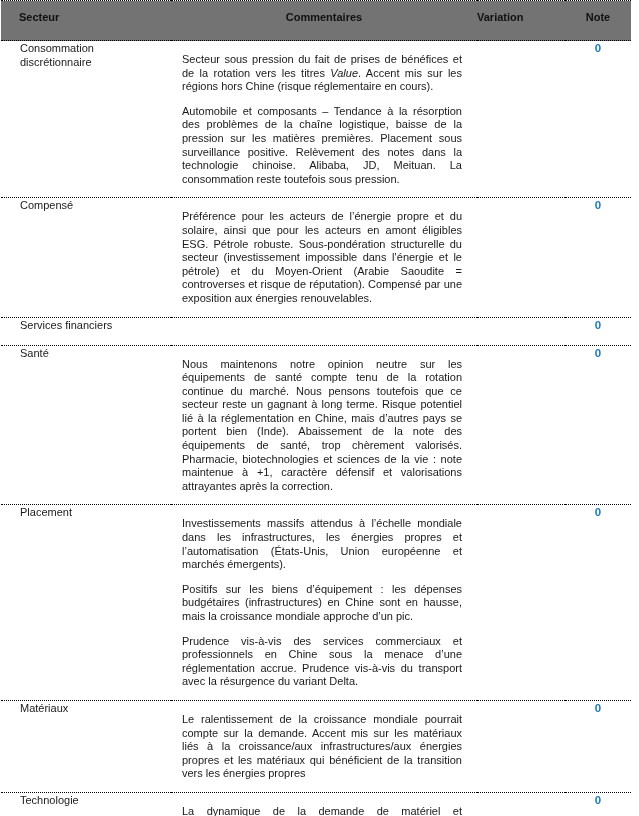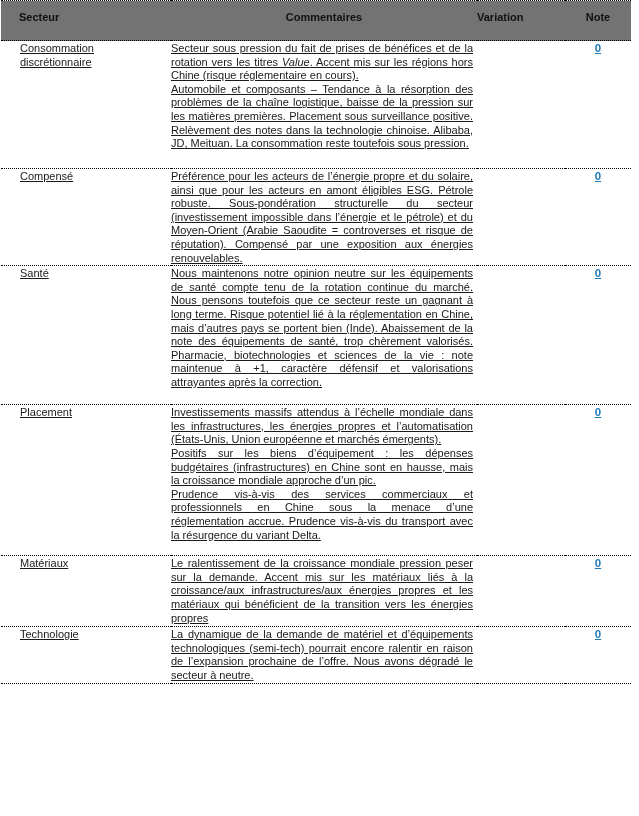--- a/index.html
+++ b/index.html
@@ -20,27 +20,26 @@
     th.c-sect { text-align: left; padding-left: 18px; }
     th.c-comm { }
     th.c-var { text-align: left; }
     th.c-note { }
     td {
       font-size: 11px;
       line-height: 13.6px;
       vertical-align: top;
       padding: 1px 0 0 0;
       border-bottom: 1px dotted #000;
-      text-decoration: underline;
     }
     td.sect { padding-left: 19px; padding-right: 4px; }
     td.comm { text-align: justify; padding-right: 4px; }
     td.var { }
     td.note { text-align: center; font-weight: bold; color: #1F7AB8; font-size: 11.5px; }
-    .comm p { margin: 0; }
+    .comm p { margin: 11px; }
     col.s { width: 170px; }
     col.c { width: 306px; }
     col.v { width: 88px; }
     col.n { width: 66px; }
   </style>
 </head>
 <body>
 
 <div class="wrap">
   <table>
@@ -72,20 +71,28 @@
 
       <tr style="height:97px">
         <td class="sect">Compensé</td>
         <td class="comm">
             <p>Préférence pour les acteurs de l’énergie propre et du solaire, ainsi que pour les acteurs en amont éligibles ESG. Pétrole robuste. Sous-pondération structurelle du secteur (investissement impossible dans l’énergie et le pétrole) et du Moyen-Orient (Arabie Saoudite = controverses et risque de réputation). Compensé par une exposition aux énergies renouvelables.</p>
           </td>
         <td class="var"></td>
         <td class="note">0</td>
       </tr>
 
+      <tr style="height:28px">
+        <td class="sect">Services financiers</td>
+        <td class="comm">
+            <p></p>
+          </td>
+        <td class="var"></td>
+        <td class="note">0</td>
+      </tr>
 
       <tr style="height:139px">
         <td class="sect">Santé</td>
         <td class="comm">
             <p>Nous maintenons notre opinion neutre sur les équipements de santé compte tenu de la rotation continue du marché. Nous pensons toutefois que ce secteur reste un gagnant à long terme. Risque potentiel lié à la réglementation en Chine, mais d’autres pays se portent bien (Inde). Abaissement de la note des équipements de santé, trop chèrement valorisés. Pharmacie, biotechnologies et sciences de la vie : note maintenue à +1, caractère défensif et valorisations attrayantes après la correction.</p>
           </td>
         <td class="var"></td>
         <td class="note">0</td>
       </tr>
 
@@ -96,21 +103,21 @@
           <p>Positifs sur les biens d’équipement : les dépenses budgétaires (infrastructures) en Chine sont en hausse, mais la croissance mondiale approche d’un pic.</p>
           <p>Prudence vis-à-vis des services commerciaux et professionnels en Chine sous la menace d’une réglementation accrue. Prudence vis-à-vis du transport avec la résurgence du variant Delta.</p>
         </td>
         <td class="var"></td>
         <td class="note">0</td>
       </tr>
 
       <tr style="height:71px">
         <td class="sect">Matériaux</td>
         <td class="comm">
-            <p>Le ralentissement de la croissance mondiale pression peser sur la demande. Accent mis sur les matériaux liés à la croissance/aux infrastructures/aux énergies propres et les matériaux qui bénéficient de la transition vers les énergies propres</p>
+            <p>Le ralentissement de la croissance mondiale pourrait compte sur la demande. Accent mis sur les matériaux liés à la croissance/aux infrastructures/aux énergies propres et les matériaux qui bénéficient de la transition vers les énergies propres</p>
           </td>
         <td class="var"></td>
         <td class="note">0</td>
       </tr>
 
 
       <tr style="height:56px">
         <td class="sect">Technologie</td>
         <td class="comm">
             <p>La dynamique de la demande de matériel et d’équipements technologiques (semi-tech) pourrait encore ralentir en raison de l’expansion prochaine de l’offre. Nous avons dégradé le secteur à neutre.</p>

